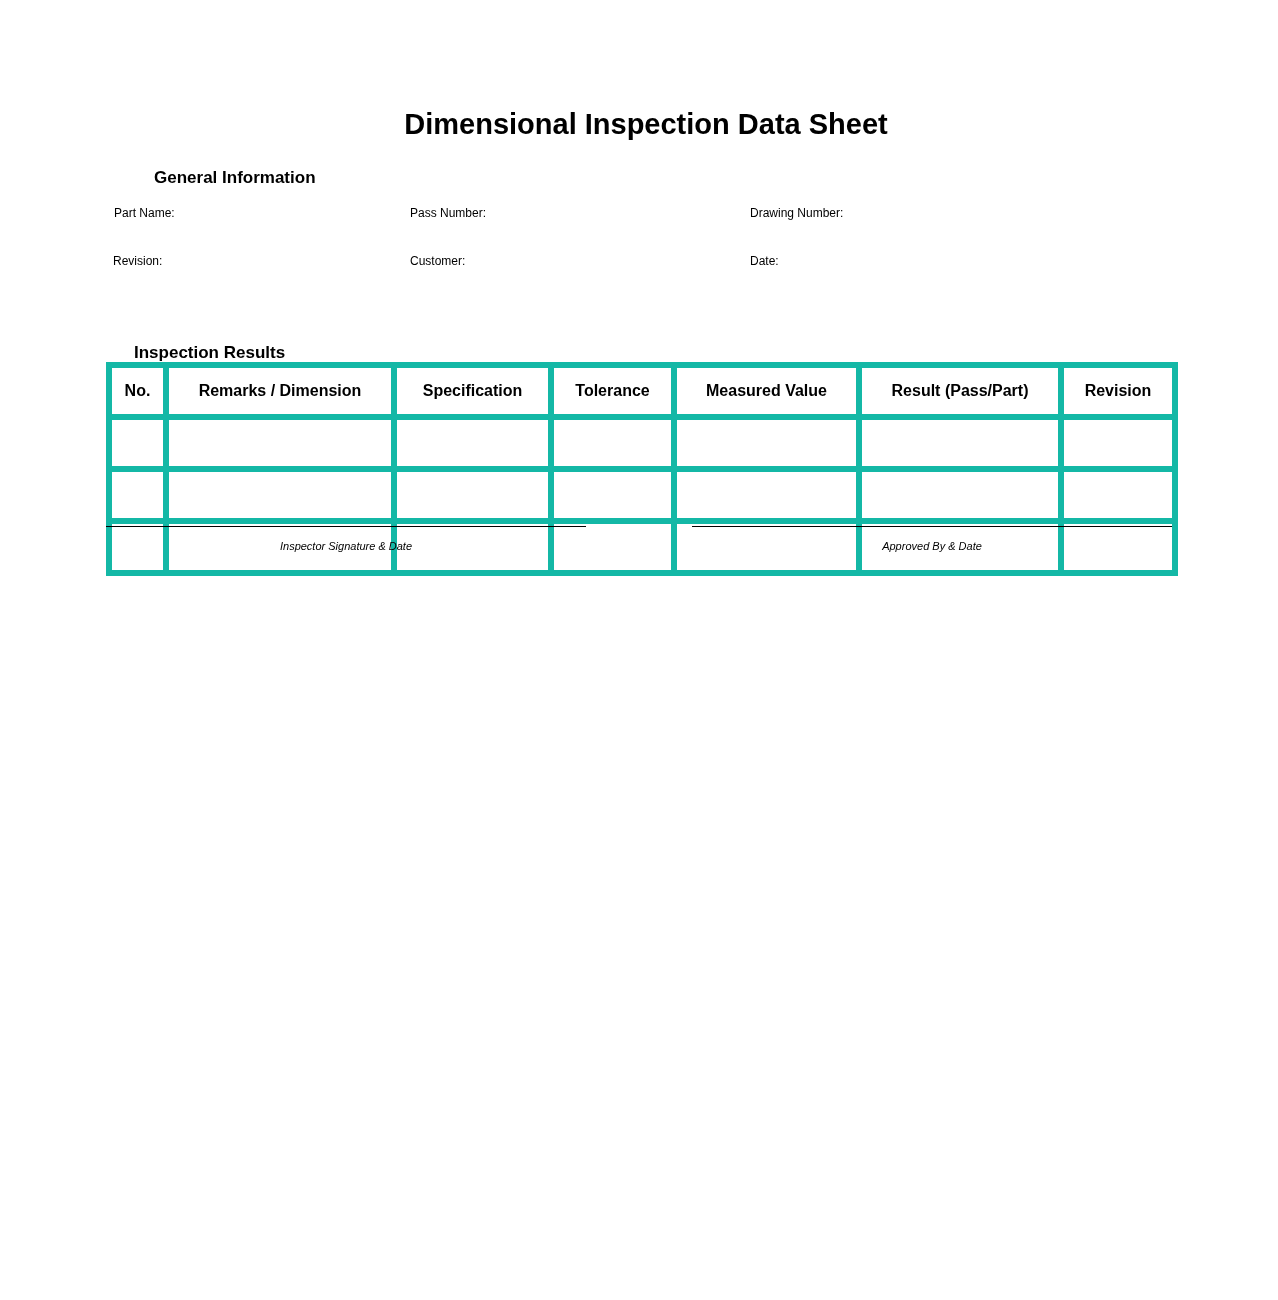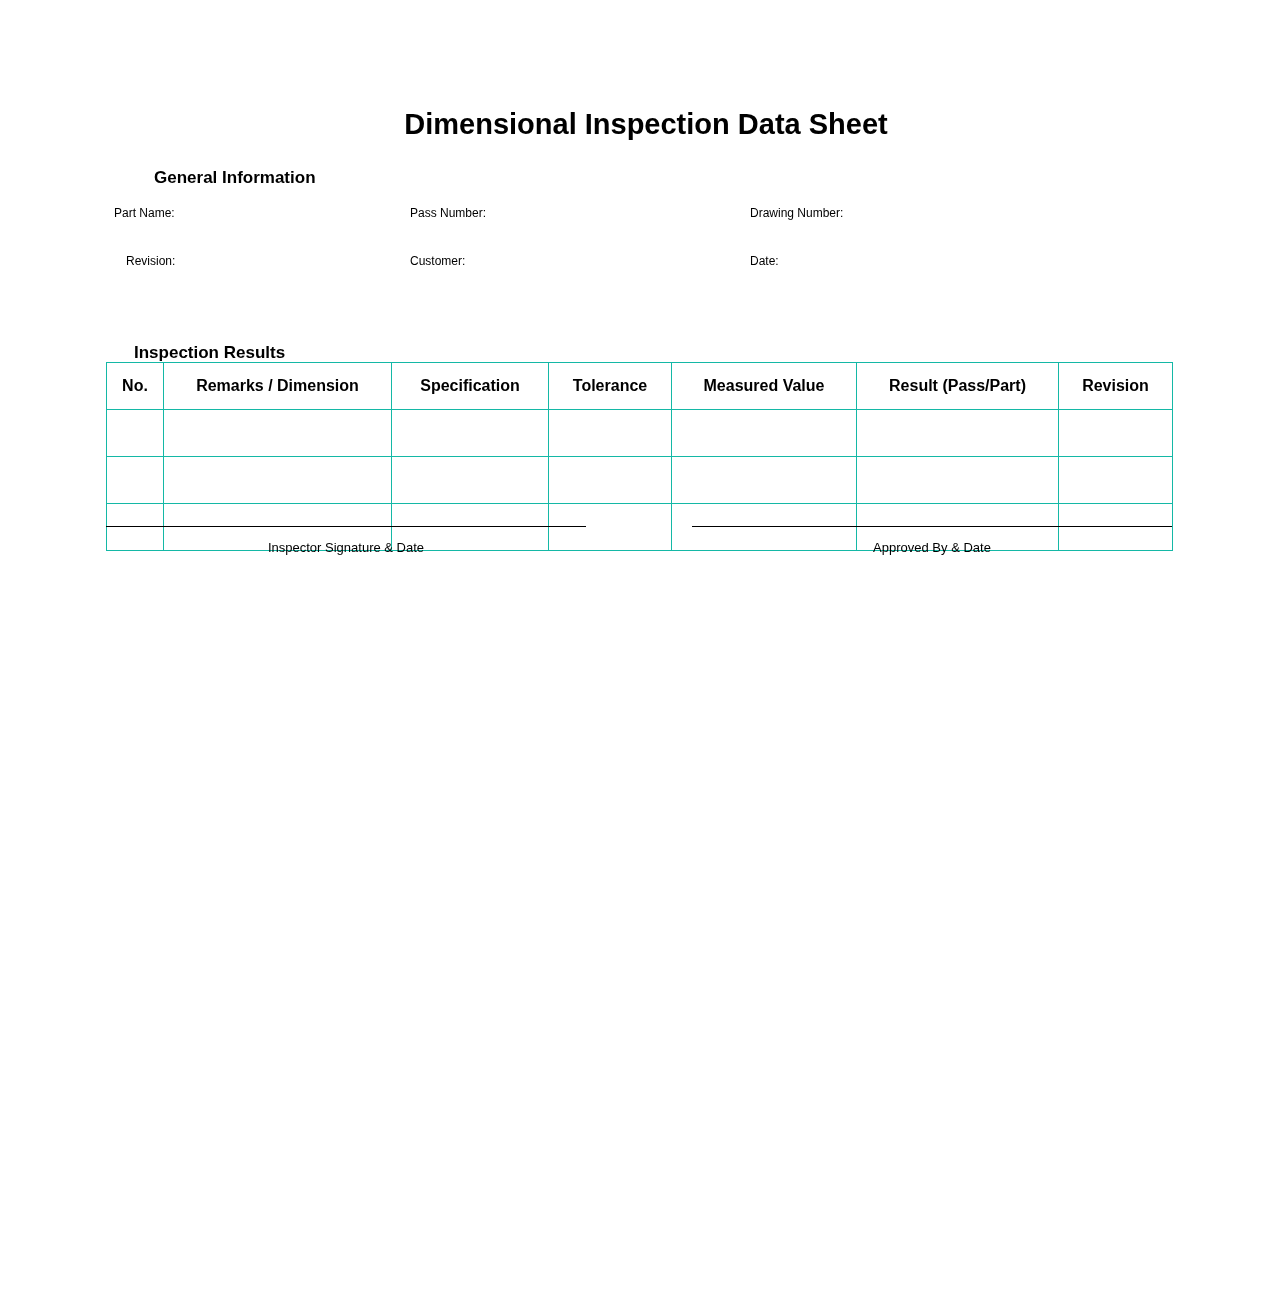--- a/index.html
+++ b/index.html
@@ -16,44 +16,44 @@
     position: absolute; left: 0; font-size: 17px; font-weight: bold; margin: 0;
   }
   .info-label {
     position: absolute; font-size: 12px;
   }
   table.results {
     position: absolute; left: 0; top: 362px; width: 1066px;
     border-collapse: collapse; table-layout: fixed;
   }
   table.results th, table.results td {
-    border: 1px solid #14b8a6; height: 30px; padding: 8px;
+    border: 6px solid #14b8a6; height: 30px; padding: 8px;
   }
   table.results th {
     font-size: 16px; font-weight: bold; text-align: center;
   }
   .sig-line {
     position: absolute; top: 526px; width: 480px; border-top: 1px solid #000;
   }
   .sig-label {
-    position: absolute; top: 540px; width: 480px; text-align: center; font-size: 13px;
+    position: absolute; top: 540px; width: 480px; text-align: center; font-size: 11px; font-style: italic;
   }
 </style>
 </head>
 <body>
 
 <div class="page">
   <h1 class="title">Dimensional Inspection Data Sheet</h1>
 
   <h2 class="section-title" style="top:168px;margin-left:48px;">General Information</h2>
 
   <span class="info-label" style="left:8px; top:206px;">Part Name:</span>
   <span class="info-label" style="left:304px; top:206px;">Pass Number:</span>
   <span class="info-label" style="left:644px; top:206px;">Drawing Number:</span>
-  <span class="info-label" style="left:20px; top:254px;">Revision:</span>
+  <span class="info-label" style="left:7px; top:254px;">Revision:</span>
   <span class="info-label" style="left:304px; top:254px;">Customer:</span>
   <span class="info-label" style="left:644px; top:254px;">Date:</span>
 
   <h2 class="section-title" style="top:343px;margin-left:28px;">Inspection Results</h2>
 
   <table class="results">
     <colgroup>
       <col style="width:57px">
         <col style="width:228px">
         <col style="width:157px">

